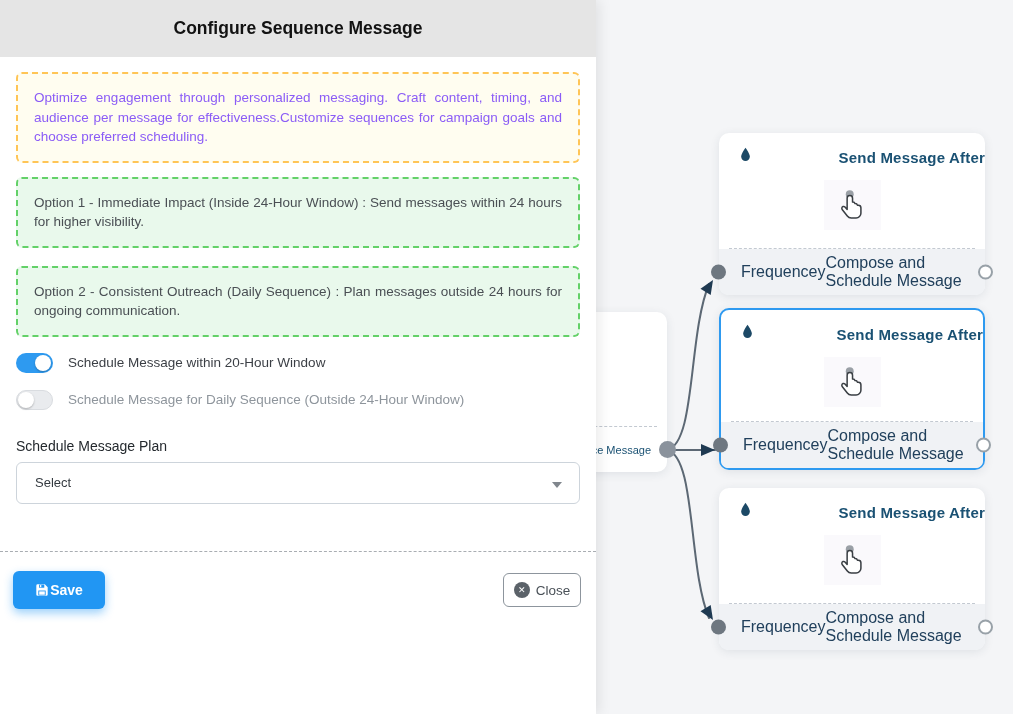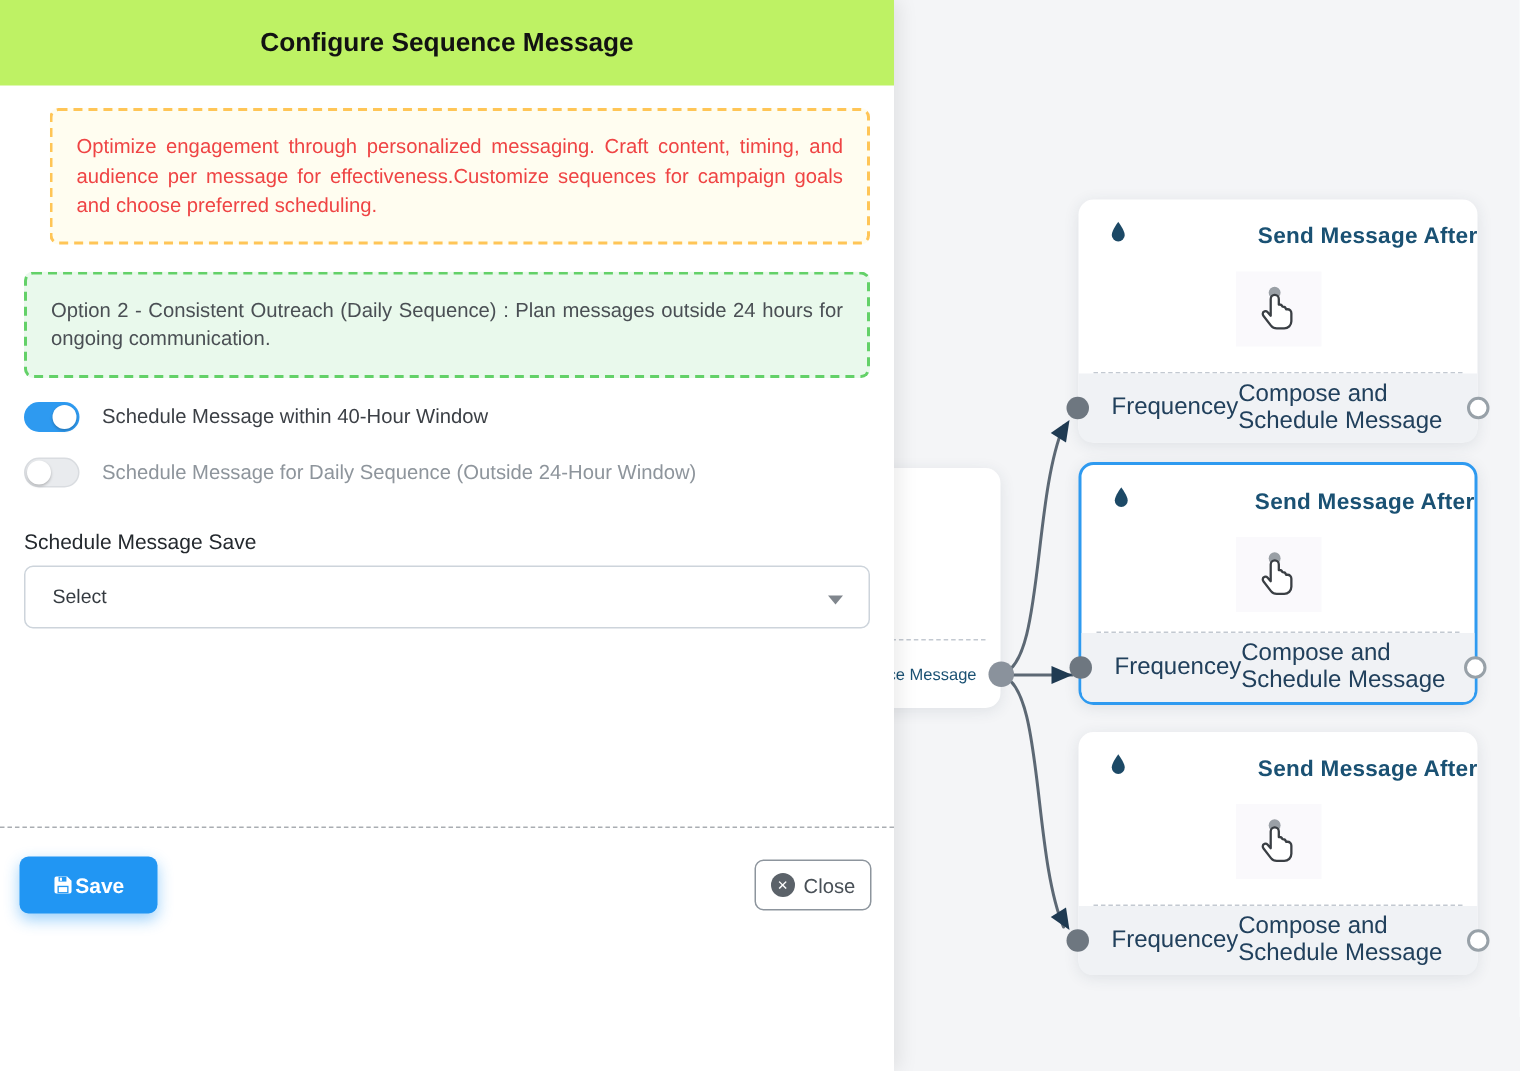--- a/index.html
+++ b/index.html
@@ -34,27 +34,27 @@
   .partial-node .node-divider { bottom:45px; }
   .partial-node .p-footer { position:absolute; left:0; right:0; bottom:0; height:45px; display:flex;
                             align-items:center; justify-content:flex-end; padding-right:16px; }
   .partial-node .p-label { font-size:11px; color:#1a5173; }
   .partial-node .handle-src { position:absolute; right:-9px; top:129px; width:17px; height:17px;
                               border-radius:50%; background:#8a929c; }
 
   
   #panel { position:absolute; left:0; top:0; width:596px; height:714px; background:#ffffff;
            z-index:5; box-shadow:4px 0 12px rgba(0,0,0,.08); }
-  #panel-header { height:57px; background:#bef264; display:flex; align-items:center; justify-content:center; }
+  #panel-header { height:57px; background:#e5e5e5; display:flex; align-items:center; justify-content:center; }
   #panel-title { font-size:17.5px; font-weight:bold; color:#121212; }
   #panel-body { padding:0 16px; }
 
   .note { border-radius:6px; padding:14px 16px; font-size:13.5px; line-height:19.5px;
           text-align:justify; }
-  .note-yellow { margin-top:15px; background:#fffdf0; border:2px dashed #ffc556; color:#ef4444;margin-left:17px; }
+  .note-yellow { margin-top:15px; background:#fffdf0; border:2px dashed #ffc556; color:#8b5cf6; }
   .note-green  { background:#e9f9ec; border:2px dashed #63d168; color:#4a4f54; }
   .note-g1 { margin-top:14px; }
   .note-g2 { margin-top:18px; }
 
   .toggle-row { display:flex; align-items:center; gap:15px; margin-top:15px; height:22px; }
   .switch { position:relative; width:37px; height:20px; border-radius:10px; flex:0 0 auto; cursor:pointer; }
   .switch.on  { background:#2e9af0; }
   .switch.off { background:#e9ebee; border:1px solid #d9dce0; }
   .knob { position:absolute; top:2px; width:16px; height:16px; border-radius:50%; background:#fff;
           box-shadow:0 1px 2px rgba(0,0,0,.25); }
@@ -188,36 +188,37 @@
 
   </div>
 
   <div id="panel">
     <div id="panel-header">
       <span id="panel-title">Configure Sequence Message</span>
     </div>
 
     <div id="panel-body">
       <div class="note note-yellow">Optimize engagement through personalized messaging. Craft content, timing, and audience per message for effectiveness.Customize sequences for campaign goals and choose preferred scheduling.</div>
+      <div class="note note-green note-g1">Option 1 - Immediate Impact (Inside 24-Hour Window) : Send messages within 24 hours for higher visibility.</div>
       <div class="note note-green note-g2">Option 2 - Consistent Outreach (Daily Sequence) : Plan messages outside 24 hours for ongoing communication.</div>
 
       <div class="toggle-row">
         <span class="switch on">
             <span class="knob"></span>
           </span>
-        <span class="toggle-label-dark">Schedule Message within 40-Hour Window</span>
+        <span class="toggle-label-dark">Schedule Message within 20-Hour Window</span>
       </div>
       <div class="toggle-row">
         <span class="switch off">
             <span class="knob"></span>
           </span>
         <span class="toggle-label-muted">Schedule Message for Daily Sequence (Outside 24-Hour Window)</span>
       </div>
 
-      <div class="field-label">Schedule Message Save</div>
+      <div class="field-label">Schedule Message Plan</div>
       <div class="select-box">
         <span class="select-value">Select</span>
         <span class="select-caret"></span>
       </div>
     </div>
 
     <div class="footer-divider"></div>
 
     <div class="panel-actions">
       <button class="btn-save">

